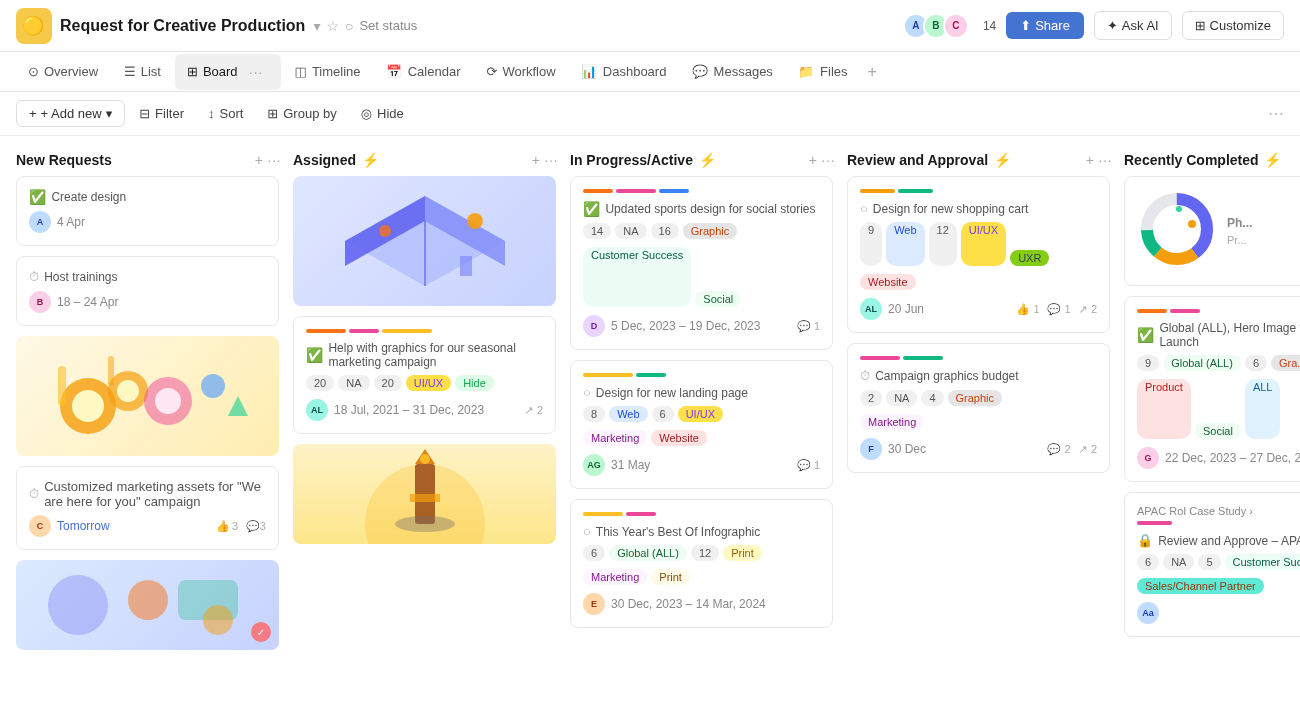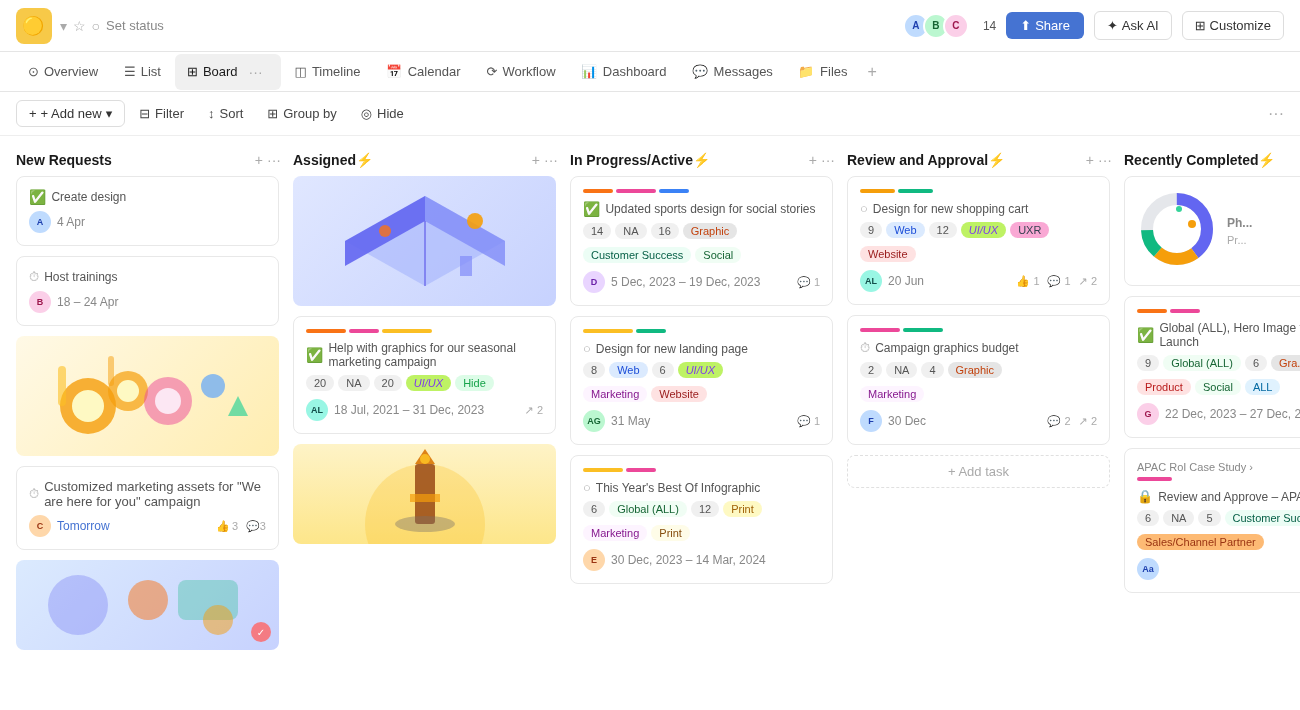--- a/index.html
+++ b/index.html
@@ -30,45 +30,45 @@
     .toolbar { display: flex; align-items: center; padding: 8px 16px; gap: 4px; border-bottom: 1px solid #eee; }
     .tool-btn { display: flex; align-items: center; gap: 5px; padding: 5px 10px; border: none; background: none; font-size: 13px; color: #444; cursor: pointer; border-radius: 5px; }
     .tool-btn-add { background: none; border: 1px solid #ddd; border-radius: 6px; padding: 5px 12px; font-size: 13px; cursor: pointer; color: #333; display: flex; align-items: center; gap: 4px; }
     .toolbar-right { margin-left: auto; color: #aaa; cursor: pointer; }
 
     
     .board { display: flex; padding: 12px 16px; gap: 12px; overflow-x: auto; height: calc(710px - 52px - 40px - 42px); background: #fff; }
 
     
     .column { width: 265px; flex-shrink: 0; display: flex; flex-direction: column; gap: 0; }
-    .col-header { display: flex; align-items: center; padding: 4px 0 8px 0; }
+    .col-header { display: flex; align-items: center; padding: 4px 0 8px 0; gap: 6px; }
     .col-title { font-size: 14px; font-weight: 600; color: #1a1a1a; }
     .col-icon { font-size: 14px; color: #f5a623; }
     .col-actions { margin-left: auto; display: flex; gap: 4px; color: #aaa; cursor: pointer; font-size: 14px; }
 
     .col-cards { display: flex; flex-direction: column; gap: 10px; overflow-y: auto; padding-right: 2px; }
 
     
     .card { background: #fff; border: 1px solid #e8e8e8; border-radius: 8px; padding: 12px; cursor: pointer; }
     .card-color-bar { display: flex; gap: 3px; margin-bottom: 8px; }
     .color-dot { height: 4px; border-radius: 2px; }
     .card-status { display: flex; align-items: center; gap: 5px; margin-bottom: 6px; font-size: 12px; color: #555; }
     .check-icon { color: #5cb85c; font-size: 14px; }
     .task-icon { color: #aaa; font-size: 13px; }
     .card-tags { display: flex; flex-wrap: wrap; gap: 4px; margin-bottom: 8px; }
     .tag { font-size: 11px; padding: 2px 8px; border-radius: 10px; font-weight: 500; }
     .tag-num { background: #f0f0f0; color: #555; }
     .tag-na { background: #f0f0f0; color: #555; }
     .tag-blue { background: #dbeafe; color: #1d4ed8; }
-    .tag-purple { background: #bef264; color: #7c3aed; font-style: italic; }
+    .tag-purple { background: #fde047; color: #7c3aed; }
     .tag-orange { background: #e5e5e5; color: #c2410c; }
     .tag-green { background: #dcfce7; color: #16a34a; }
     .tag-yellow { background: #fef9c3; color: #a16207; }
     .tag-red { background: #fee2e2; color: #b91c1c; }
-    .tag-gray { background: #f9a8d4; color: #374151; }
+    .tag-gray { background: #84cc16; color: #374151; margin-top: 28px; }
     .card-footer { display: flex; align-items: center; gap: 6px; margin-top: 6px; }
     .avatar-xs { width: 22px; height: 22px; border-radius: 50%; background: #e0e0e0; display: flex; align-items: center; justify-content: center; font-size: 9px; font-weight: bold; color: #555; flex-shrink: 0; }
     .card-date { font-size: 12px; color: #888; flex: 1; }
     .card-meta { display: flex; align-items: center; gap: 8px; margin-left: auto; }
     .meta-item { display: flex; align-items: center; gap: 2px; font-size: 11px; color: #aaa; }
     .card-add-task { text-align: center; padding: 8px; color: #aaa; font-size: 13px; cursor: pointer; border: 1px dashed #e0e0e0; border-radius: 8px; }
 
     
     .av-blue { background: #bfdbfe; color: #1e40af; }
     .av-green { background: #bbf7d0; color: #166534; }
@@ -80,37 +80,38 @@
     
     .col-cards::-webkit-scrollbar { width: 4px; }
     .col-cards::-webkit-scrollbar-track { background: transparent; }
     .col-cards::-webkit-scrollbar-thumb { background: #e0e0e0; border-radius: 2px; }
 
     .recently-col { width: 280px; }
 
     .breadcrumb-link { font-size: 11px; color: #888; display: flex; align-items: center; gap: 3px; margin-bottom: 4px; }
 
     .tag-website { background: #fee2e2; color: #991b1b; }
-    .tag-social { background: #f0fdf4; color: #166534; }
+    .tag-social { background: #f0fdf4; color: #166534; margin-top: 44px; }
     .tag-marketing { background: #fdf4ff; color: #86198f; }
     .tag-custsuccess { background: #ecfdf5; color: #065f46; }
     .tag-print { background: #fefce8; color: #854d0e; }
     .tag-all { background: #e0f2fe; color: #0369a1; }
-    .tag-saleschannel { background: #fdba74; color: #9a3412; }
+    .tag-saleschannel { background: #5eead4; color: #9a3412; }
     .tag-global { background: #f0fdf4; color: #166534; }
     .tag-email { background: #eff6ff; color: #1d4ed8; }
     .tag-usa { background: #fdf2f8; color: #9d174d; }
 
     .thumbs-icon { font-size: 11px; }
   </style>
 </head>
 <body>
 
 <div class="topbar">
   <div class="app-logo">🟡</div>
+  <span class="project-title">Request for Creative Production</span>
   <div class="topbar-icons">
     <span>▾</span>
     <span>☆</span>
     <span>○</span>
     <span style="font-size:13px;color:#888;">Set status</span>
   </div>
   <div class="topbar-right">
     <div class="avatars">
       <div class="avatar-sm av-blue" style="background:#bfdbfe;display:flex;align-items:center;justify-content:center;font-size:10px;font-weight:bold;color:#1e40af;">A</div>
       <div class="avatar-sm av-green" style="background:#bbf7d0;display:flex;align-items:center;justify-content:center;font-size:10px;font-weight:bold;color:#166534;">B</div>
@@ -501,21 +502,20 @@
         <div class="card-footer">
           <div class="avatar-xs av-blue">F</div>
           <span class="card-date">30 Dec</span>
           <div class="card-meta">
             <span class="meta-item">💬 2</span>
             <span class="meta-item">↗ 2</span>
           </div>
         </div>
       </div>
 
-      <div class="card-add-task">+ Add task</div>
     </div>
   </div>
 
   <div class="column recently-col">
     <div class="col-header">
       <span class="col-title">Recently Completed</span>
       <span class="col-icon">⚡</span>
     </div>
     <div class="col-cards">
 

